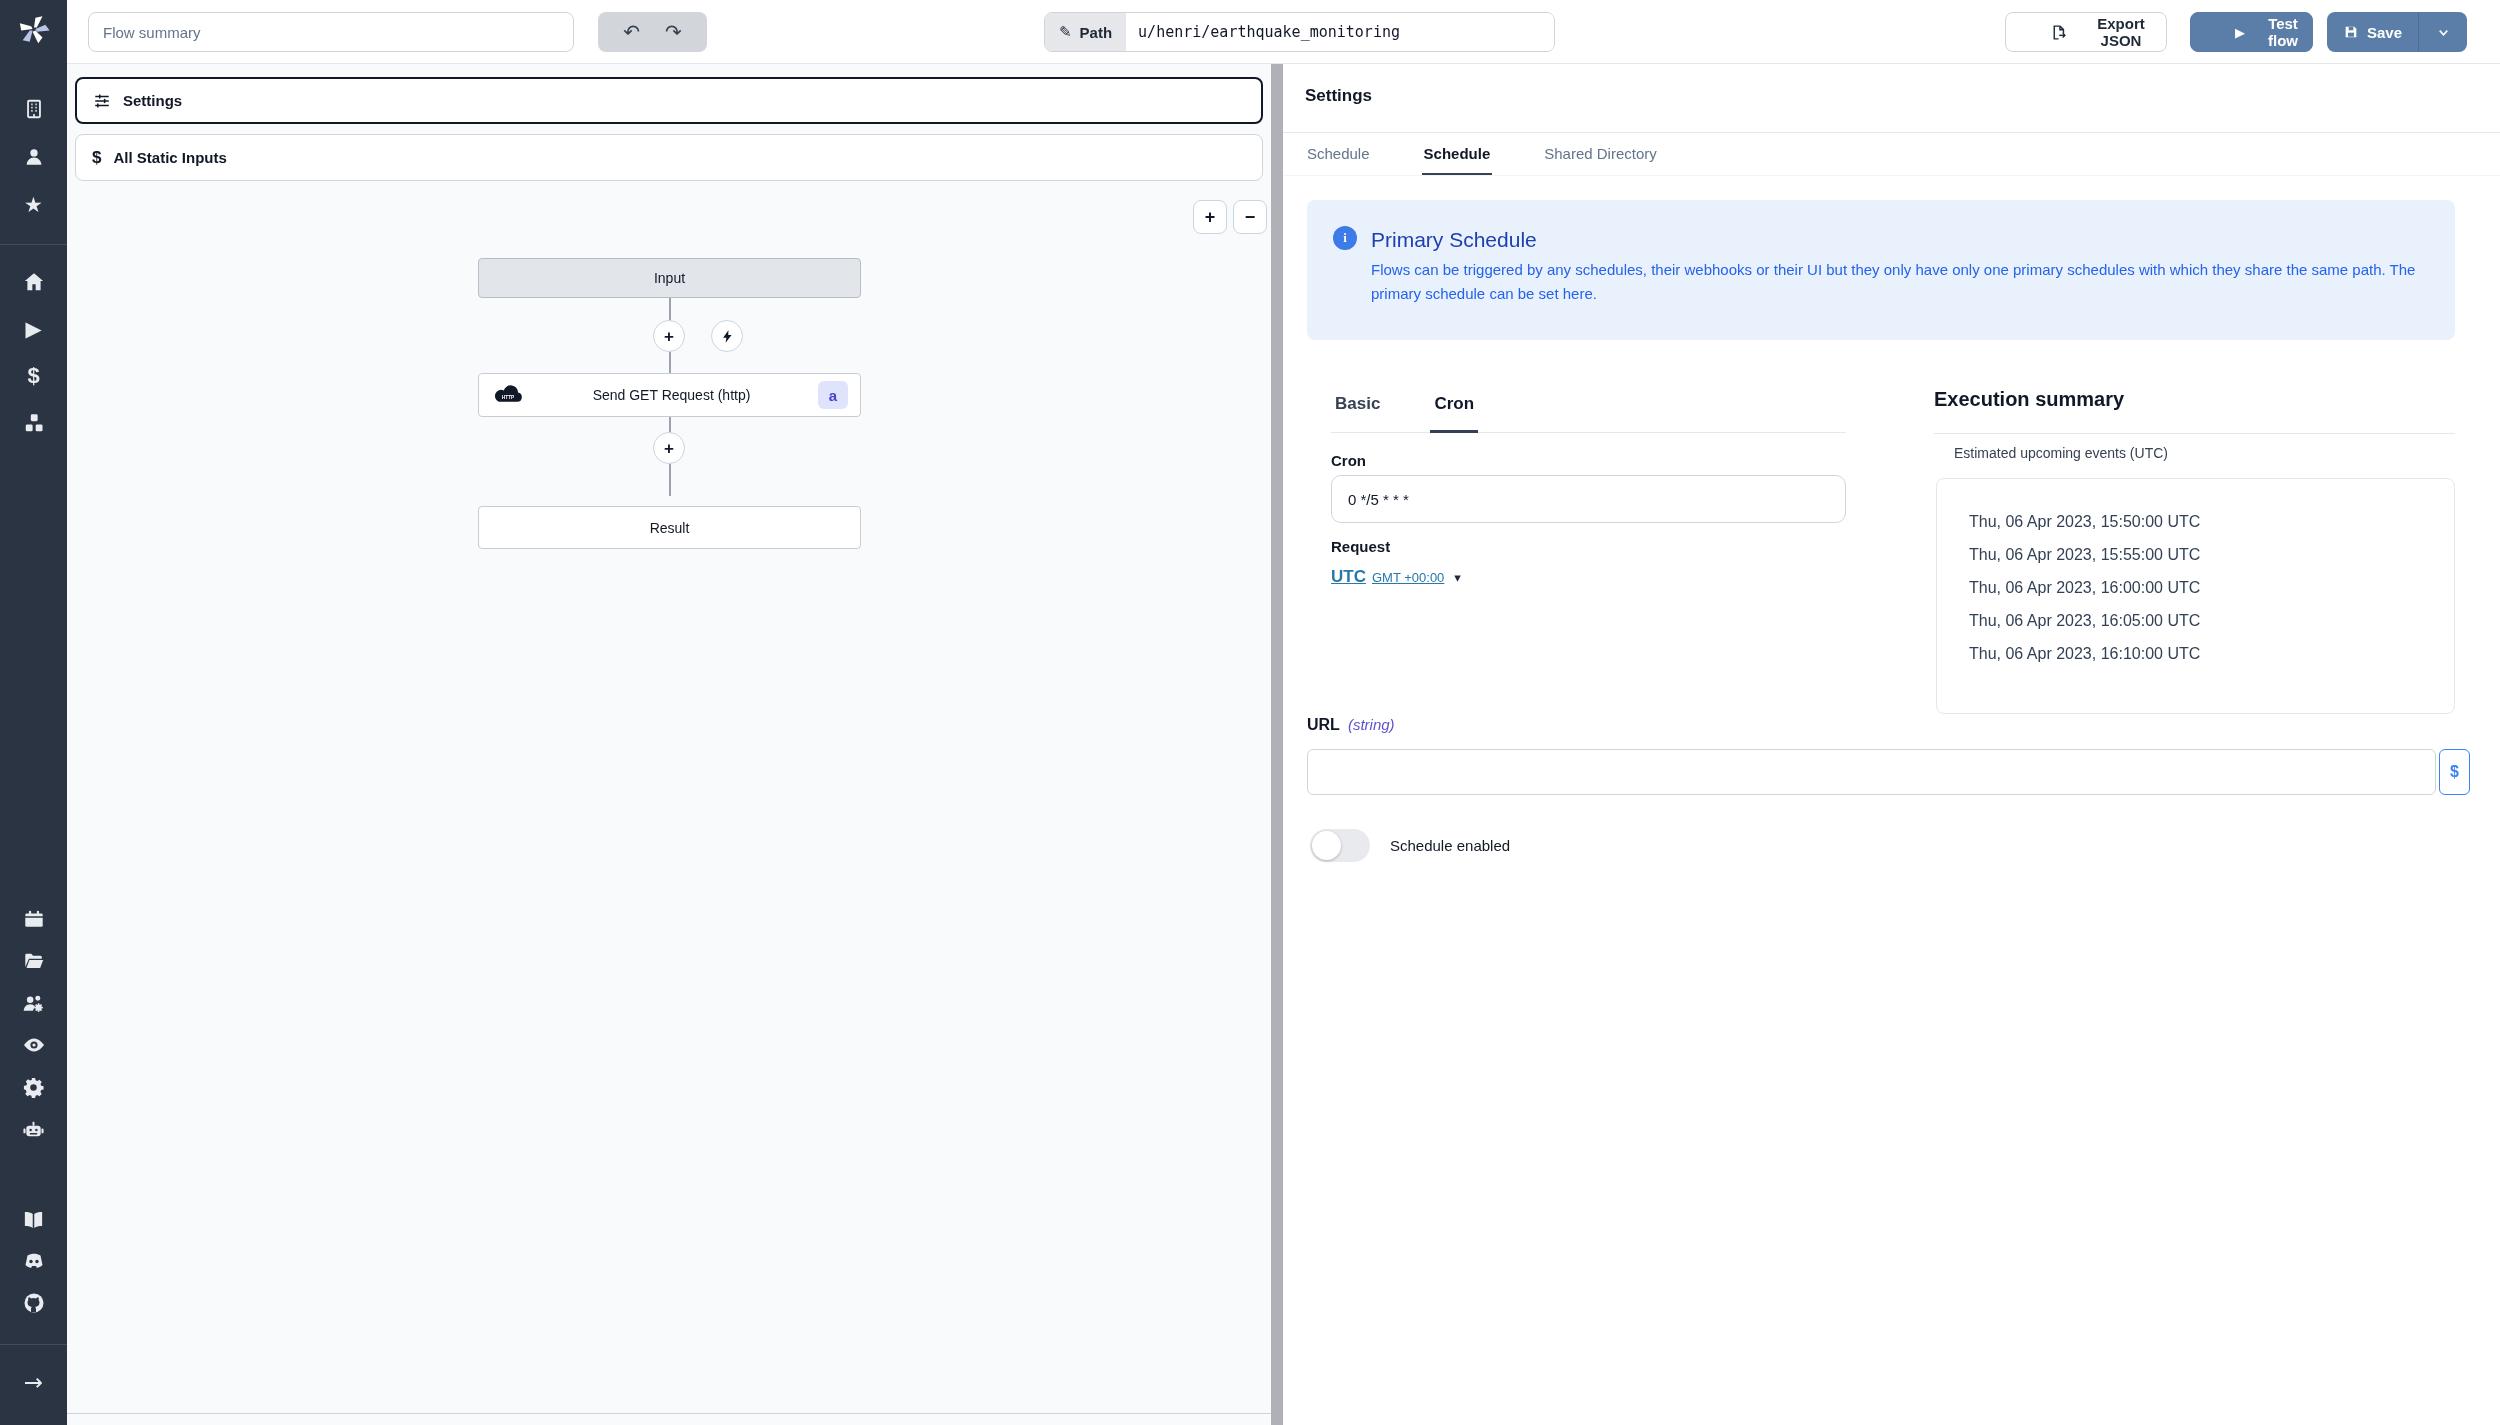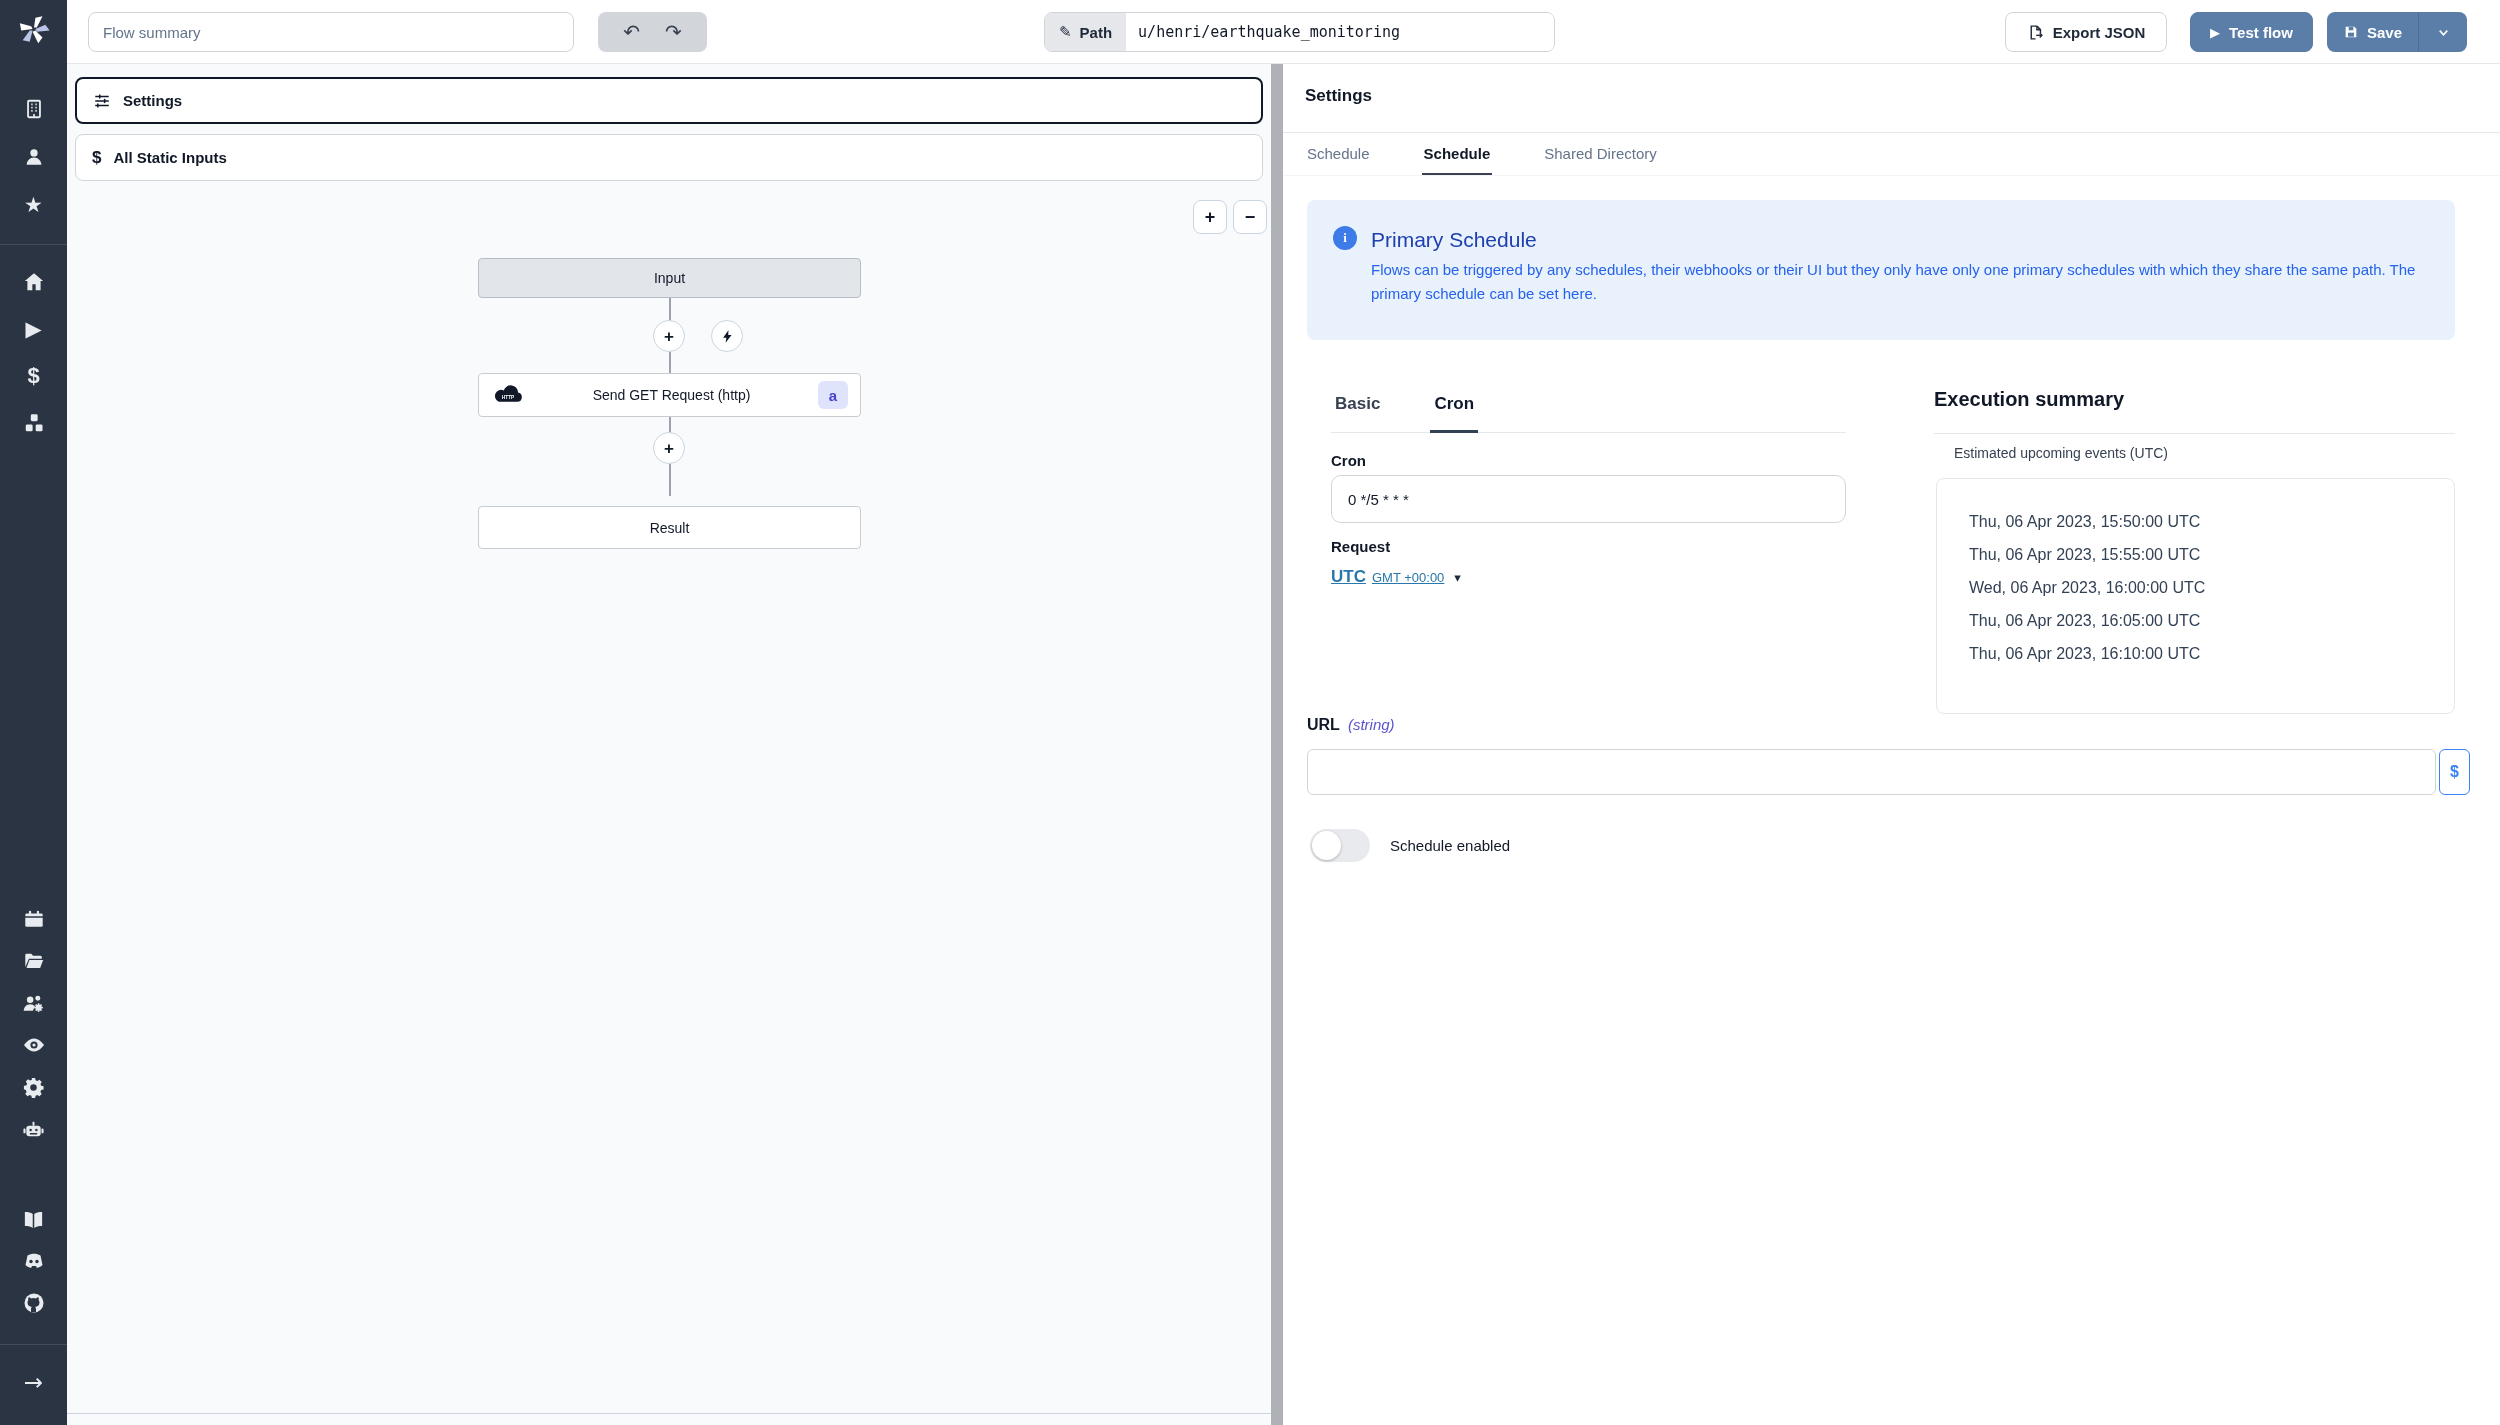--- a/index.html
+++ b/index.html
@@ -30,21 +30,21 @@
     line-height:1; }
   .pathwrap { position:absolute; left:977px; top:12px; width:511px; height:40px;
     border:1px solid #d1d5db; border-radius:8px; display:flex; overflow:hidden; background:#fff; }
   .path-chip { background:#e5e7eb; display:flex; align-items:center; gap:8px; padding:0 14px;
     font-size:15px; font-weight:bold; color:#1f2937; }
   .path-chip .pencil { font-family:"DejaVu Sans", sans-serif; font-size:15px; font-weight:normal; }
   .path-input { flex:1; border:none; outline:none; padding:0 12px;
     font-family:"DejaVu Sans Mono", monospace; font-size:15px; color:#111827; }
   .tb-btn { position:absolute; top:12px; height:40px; border-radius:8px; display:flex;
     align-items:center; justify-content:center; gap:9px; font-size:15px; font-weight:bold;
-    cursor:pointer; }
+    cursor:pointer;padding-left:44px; }
   .btn-outline { background:#fff; border:1px solid #d1d5db; color:#1f2937; }
   .btn-blue { background:#5b7ea8; border:1px solid #5b7ea8; color:#fff; }
   .export-btn { left:1938px; width:162px; }
   .test-btn  { left:2123px; width:123px; }
   .save-grp  { position:absolute; left:2260px; top:12px; width:140px; height:40px; display:flex; }
   .save-main { width:92px; height:40px; background:#5b7ea8; border-radius:8px 0 0 8px;
     display:flex; align-items:center; justify-content:center; gap:8px; color:#fff;
     font-size:15px; font-weight:bold; cursor:pointer; border-right:1px solid #4d6f96; }
   .save-caret { width:48px; height:40px; background:#5b7ea8; border-radius:0 8px 8px 0;
     display:flex; align-items:center; justify-content:center; cursor:pointer; }
@@ -419,21 +419,21 @@
       <span class="tz-off">GMT +00:00</span>
       <span class="tz-caret">▾</span>
     </div>
 
     <h3 class="exec-title">Execution summary</h3>
     <div class="exec-divider"></div>
     <div class="exec-sub">Estimated upcoming events (UTC)</div>
     <div class="exec-box">
       <div class="exec-row">Thu, 06 Apr 2023, 15:50:00 UTC</div>
       <div class="exec-row">Thu, 06 Apr 2023, 15:55:00 UTC</div>
-      <div class="exec-row">Wed, 06 Apr 2023, 16:00:00 UTC</div>
+      <div class="exec-row">Thu, 06 Apr 2023, 16:00:00 UTC</div>
       <div class="exec-row">Thu, 06 Apr 2023, 16:05:00 UTC</div>
       <div class="exec-row">Thu, 06 Apr 2023, 16:10:00 UTC</div>
     </div>
 
     <div class="url-row">
       <span class="url-label">URL</span>
       <span class="url-type">(string)</span>
     </div>
     <input class="url-input" type="text" value="" style="">
     <div class="dollar-btn">$</div>

